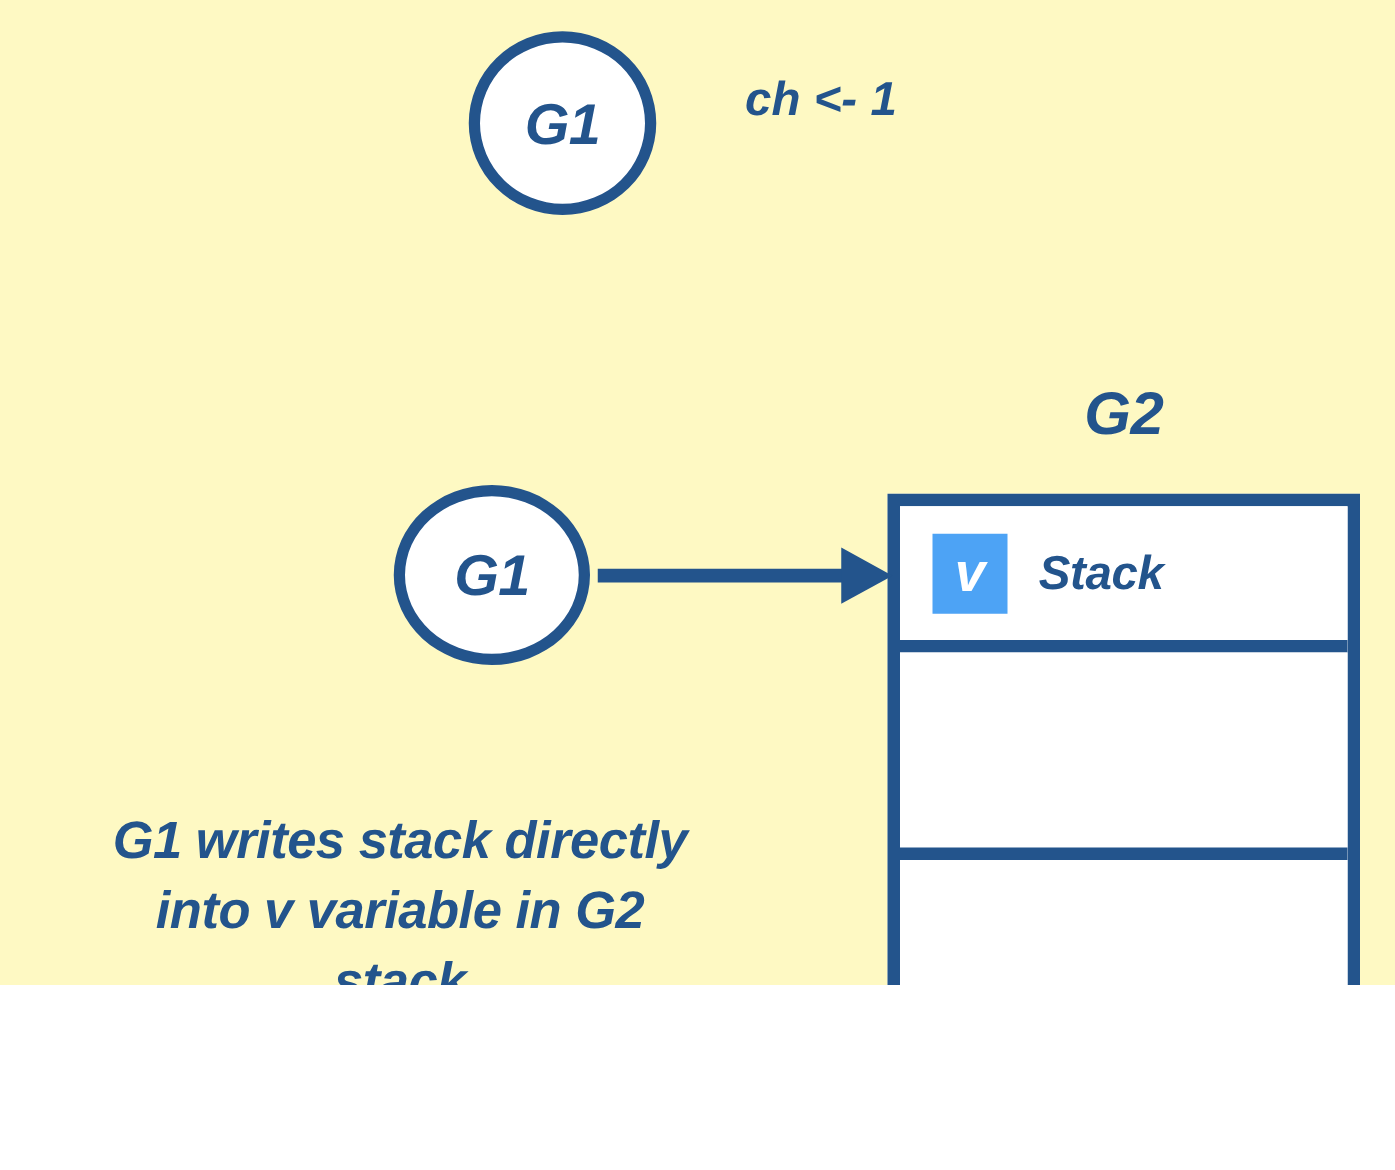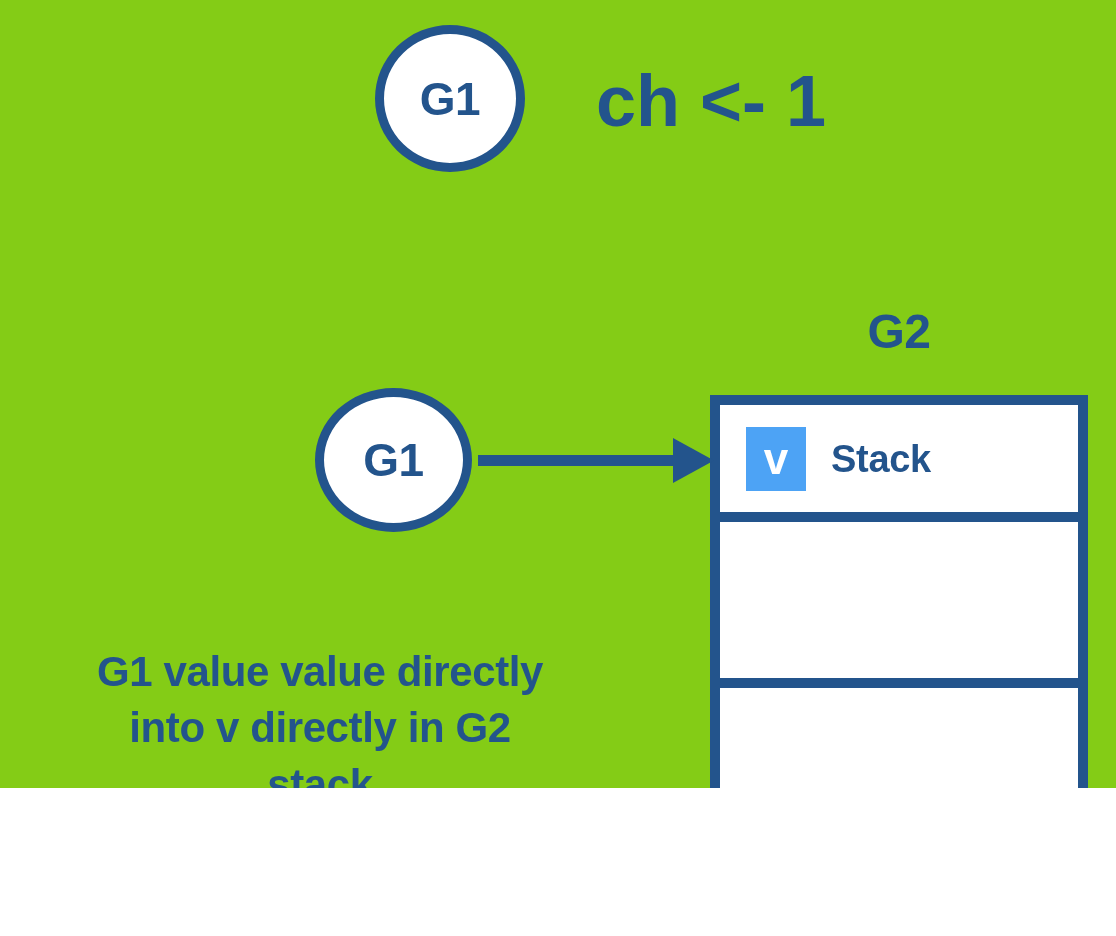--- a/index.html
+++ b/index.html
@@ -7,22 +7,23 @@
     padding: 0;
     background: #ffffff;
   }
   body {
     font-family: "Liberation Sans", sans-serif;
   }
   #canvas {
     position: relative;
     width: 1116px;
     height: 788px;
-    background: #84cc16;
+    background: #fef9c3;
     overflow: hidden;
+    font-style: italic;
   }
 
   
   .goroutine-circle {
     position: absolute;
     border-radius: 50%;
     box-sizing: border-box;
     border: 9px solid #23548C;
     background: #ffffff;
     display: flex;
@@ -50,21 +51,21 @@
     width: 157px;
     height: 144px;
   }
   #g1-bottom .g-label { font-size: 46px; }
 
   
   #ch-send {
     position: absolute;
     left: 596px;
     top: 58px;
-    font-size: 72px;
+    font-size: 38px;
     font-weight: bold;
     color: #23548C;
     letter-spacing: 0px;
     white-space: nowrap;
     line-height: 1.2;
   }
 
   
   #g2-title {
     position: absolute;
@@ -191,20 +192,20 @@
   <div id="g1-bottom" class="goroutine-circle">
     <span class="g-label">G1</span>
   </div>
 
   <svg id="write-arrow" viewBox="0 0 238 60">
     <rect x="0" y="25" width="204" height="11" fill="#23548C"></rect>
     <polygon points="195,8 236,30.5 195,53" fill="#23548C"></polygon>
   </svg>
 
   <div id="caption">
-    <span class="cap-line">G1 value value directly</span>
-    <span class="cap-line">into v directly in G2</span>
+    <span class="cap-line">G1 writes stack directly</span>
+    <span class="cap-line">into v variable in G2</span>
     <span class="cap-line">stack</span>
   </div>
 
   <div id="red-underline"></div>
 
 </div>
 
 </body></html>

